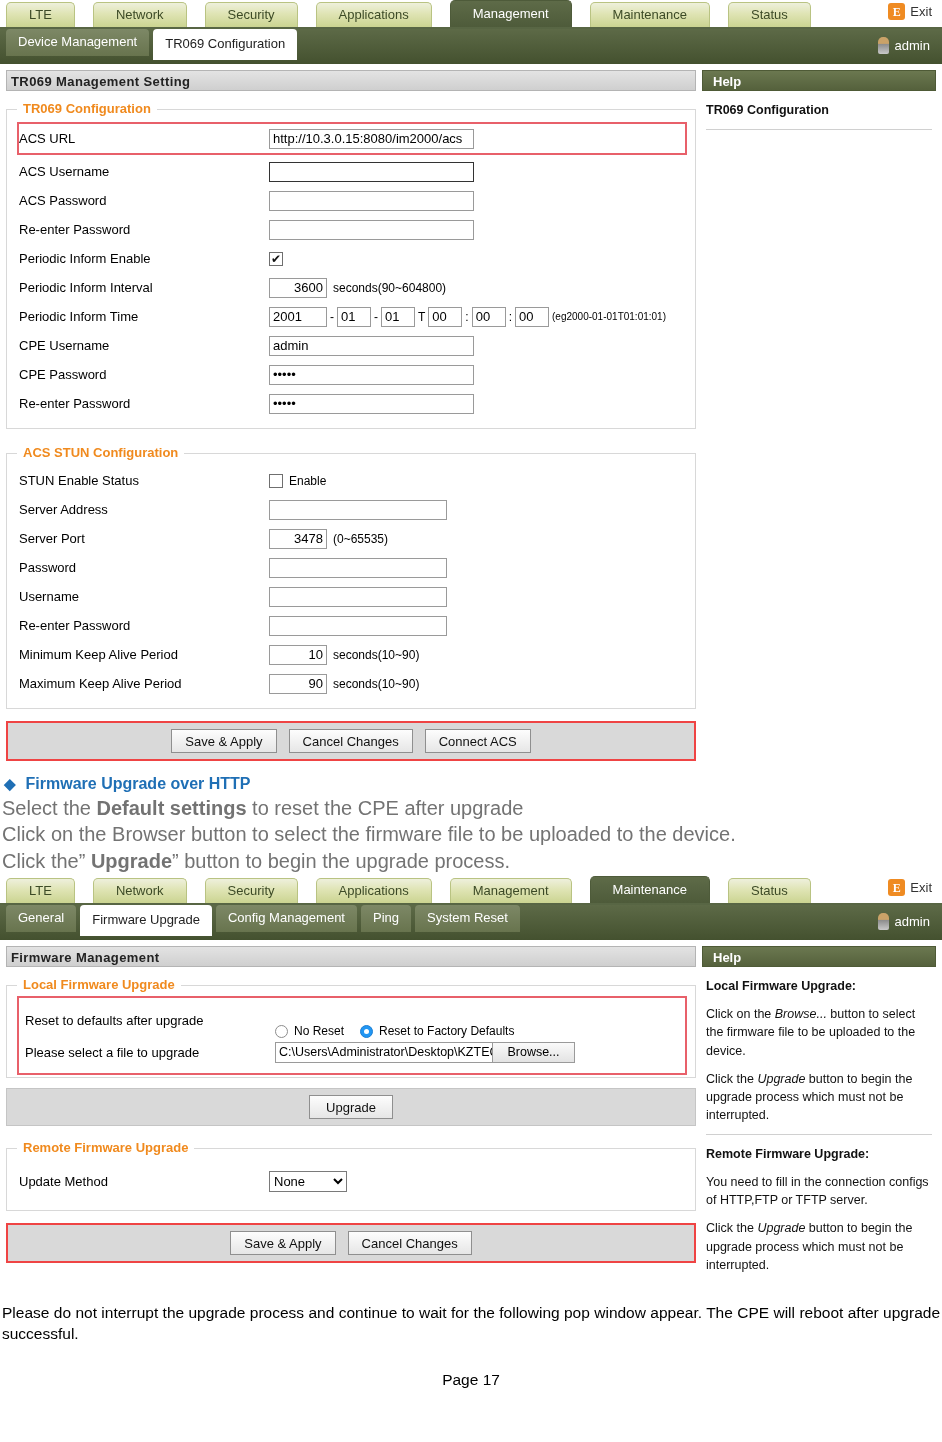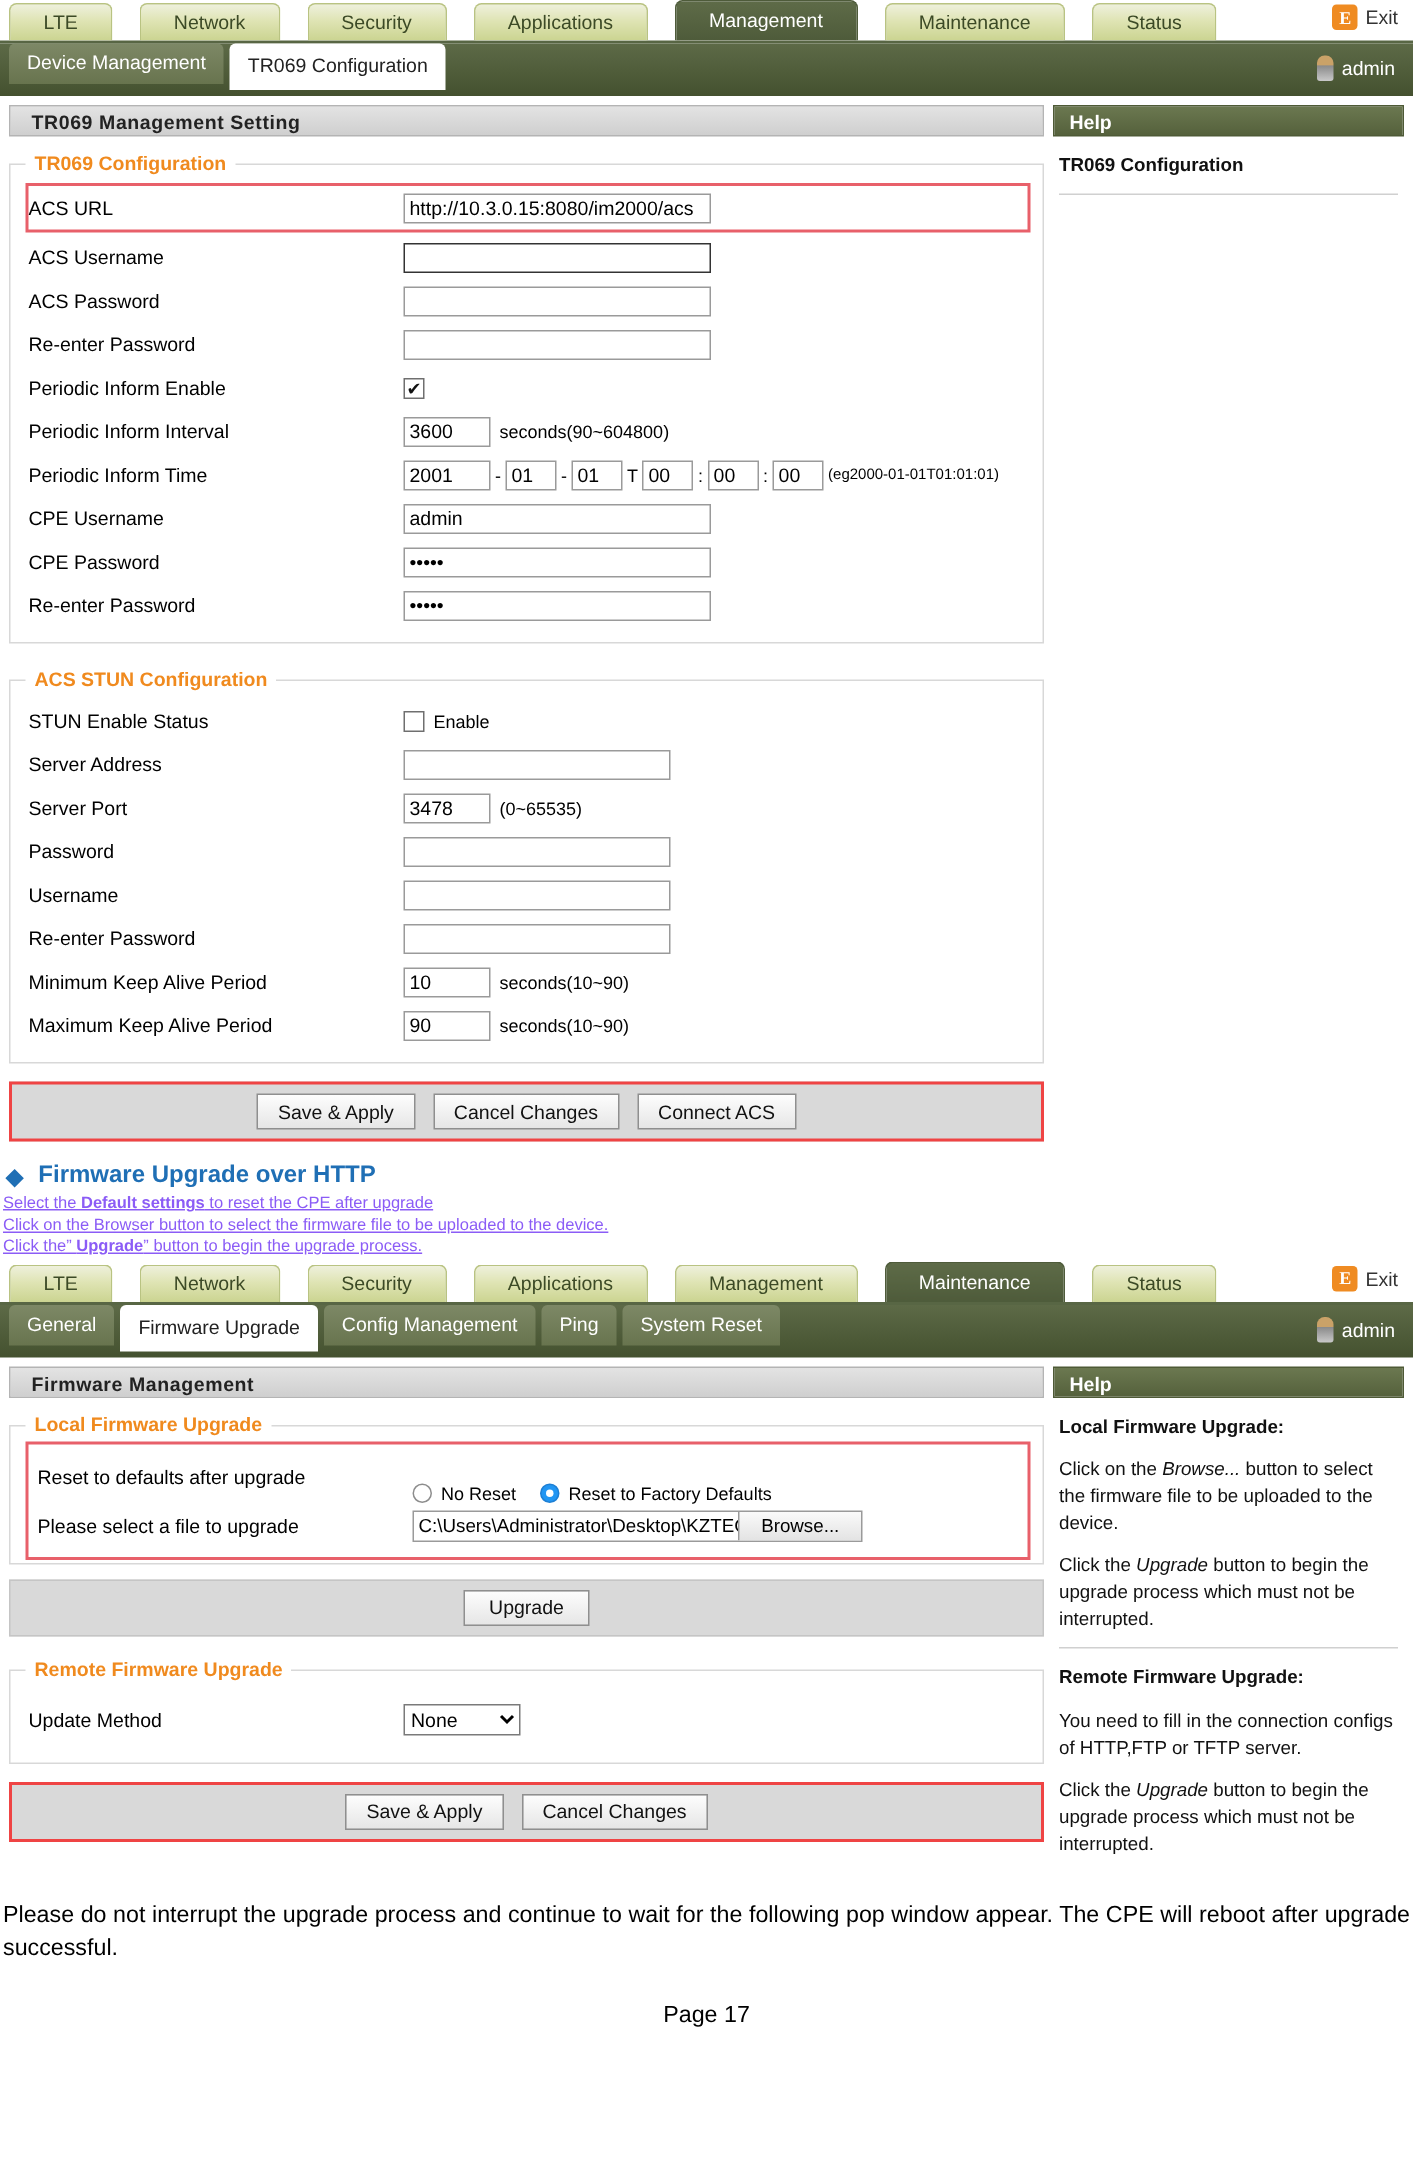--- a/index.html
+++ b/index.html
@@ -87,21 +87,21 @@
   .body-area { display:flex; background:#fff; padding: 6px 6px 4px 6px; gap:6px; }
   .left-col { width: 690px; }
   .right-col { width: 234px; }
 
   .panel-title {
     height: 21px; line-height: 21px;
     background: linear-gradient(to bottom,#e3e3e3,#cfcfcf);
     border: 1px solid #b4b4b4;
     font-weight: bold; font-size: 13px;
     letter-spacing: .4px;
-    padding-left: 14px; color:#222;
+    padding-left: 4px; color:#222;
   }
 
   .fieldset {
     border: 1px solid #d8d8d8;
     margin-top: 18px; padding: 12px 10px 10px 12px;
     position: relative;
     background:#fff;
   }
   .legend {
     position: absolute; top: -9px; left: 10px;
@@ -117,21 +117,21 @@
 
   input.txt {
     font-family:"Liberation Sans", sans-serif;
     font-size: 13px; height: 20px; padding: 0 3px;
     border: 1px solid #9a9a9a; background:#fff; color:#000;
   }
   .w-wide { width: 205px; }
   .w-mid  { width: 178px; }
   .w-yr   { width: 58px; }
   .w-sm   { width: 34px; }
-  .w-num  { width: 58px; }
+  .w-num  { width: 58px; text-align: right; }
 
   .chk {
     width: 14px; height: 14px; border: 1px solid #6f6f6f; background:#fff;
     display:inline-flex; align-items:center; justify-content:center;
     font-size: 12px; color:#111; line-height:1;
   }
   .radio {
     width: 13px; height: 13px; border-radius: 50%;
     border: 1px solid #8d8d8d; background:#fff;
     display:inline-block; position:relative; vertical-align:middle;
@@ -168,21 +168,21 @@
   .help-hr { border:0; border-top:1px solid #d0d0d0; margin: 10px 0; }
   .it { font-style: italic; }
 
   
   .doc { padding: 4px 2px 0 2px; }
   .bullet-head {
     display:flex; align-items:center; gap:10px;
     color:#1f6fb5; font-weight:bold; font-size:16px; margin: 6px 0 2px 2px;
   }
   .diamond { color:#1f6fb5; font-size: 15px; }
-  .doc-line { font-size: 11px; line-height: 1.32; color:#8b5cf6;text-decoration:underline; }
+  .doc-line { font-size: 20px; line-height: 1.32; color:#737373; }
   .doc-para {
     font-size: 15.5px; line-height: 1.38; color:#000;
     text-align: justify; margin-top: 6px;
   }
   .pagenum { text-align:center; font-size:15.5px; margin-top: 26px; }
 
   select.sel {
     font-family:"Liberation Sans", sans-serif; font-size:13px;
     height: 21px; width: 78px; border:1px solid #7a7a7a; background:#fff;
   }

